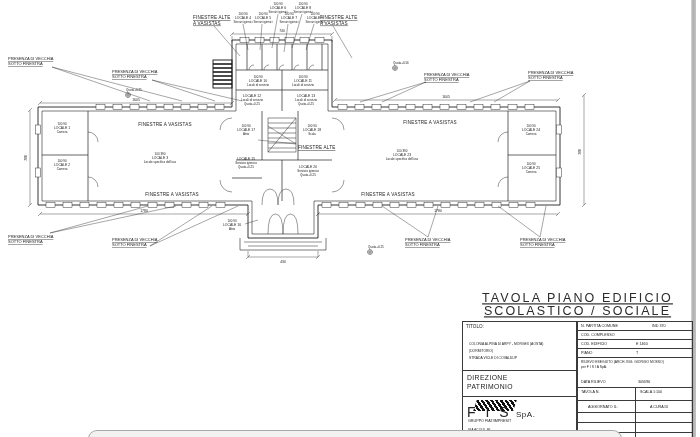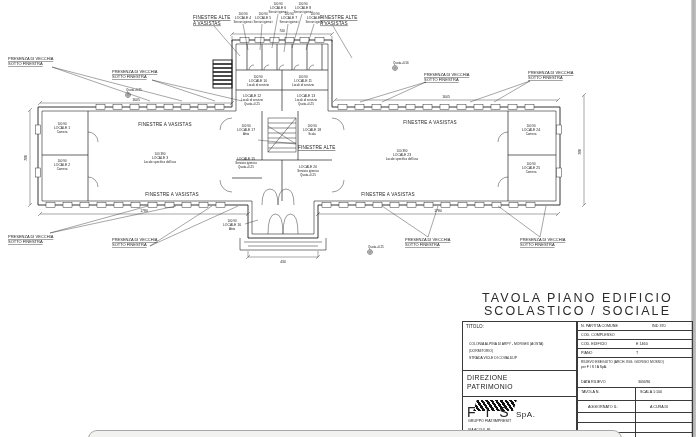--- a/index.html
+++ b/index.html
@@ -6,21 +6,21 @@
   #screen{position:relative;width:700px;height:437px;background:#ffffff;overflow:hidden;
           font-family:"Liberation Sans",sans-serif;color:#1a1a1a;}
   svg text{fill:#1c1c1c;font-family:"Liberation Sans",sans-serif;}
   .t45{font-size:4.6px;letter-spacing:.2px;}
   .t4{font-size:4px;}
   .t35{font-size:3.4px;}
   .t3{font-size:3px;}
   .und{text-decoration:underline;}
   .mid{text-anchor:middle;}
   
-  #titleblock{position:absolute;left:462px;top:292px;width:231px;height:145px;z-index:4;}
+  #titleblock{position:absolute;left:462px;top:292px;width:231px;height:145px;z-index:4;text-decoration:underline;}
   .bigtitle{width:100%;text-align:center;font-size:12.5px;letter-spacing:2.1px;color:#2b2b2b;
             line-height:13px;white-space:nowrap;transform:scaleY(1.08);}
   #tb-table{position:absolute;left:0;top:29px;width:229px;height:116px;border:1px solid #3a3a3a;}
   .abs{position:absolute;}
   .bx{position:absolute;border:1px solid #3a3a3a;box-sizing:border-box;}
   .lab45{font-size:4.6px;} .lab37{font-size:3.7px;} .lab33{font-size:3.4px;}
   .dir{font-size:6.8px;letter-spacing:.4px;line-height:8.5px;}
   .row{position:absolute;left:0;width:100%;box-sizing:border-box;border-bottom:1px solid #3a3a3a;}
   .cellline{position:absolute;top:0;bottom:0;border-left:1px solid #3a3a3a;}
   .logo-hatch{position:absolute;width:40px;height:11px;background:

